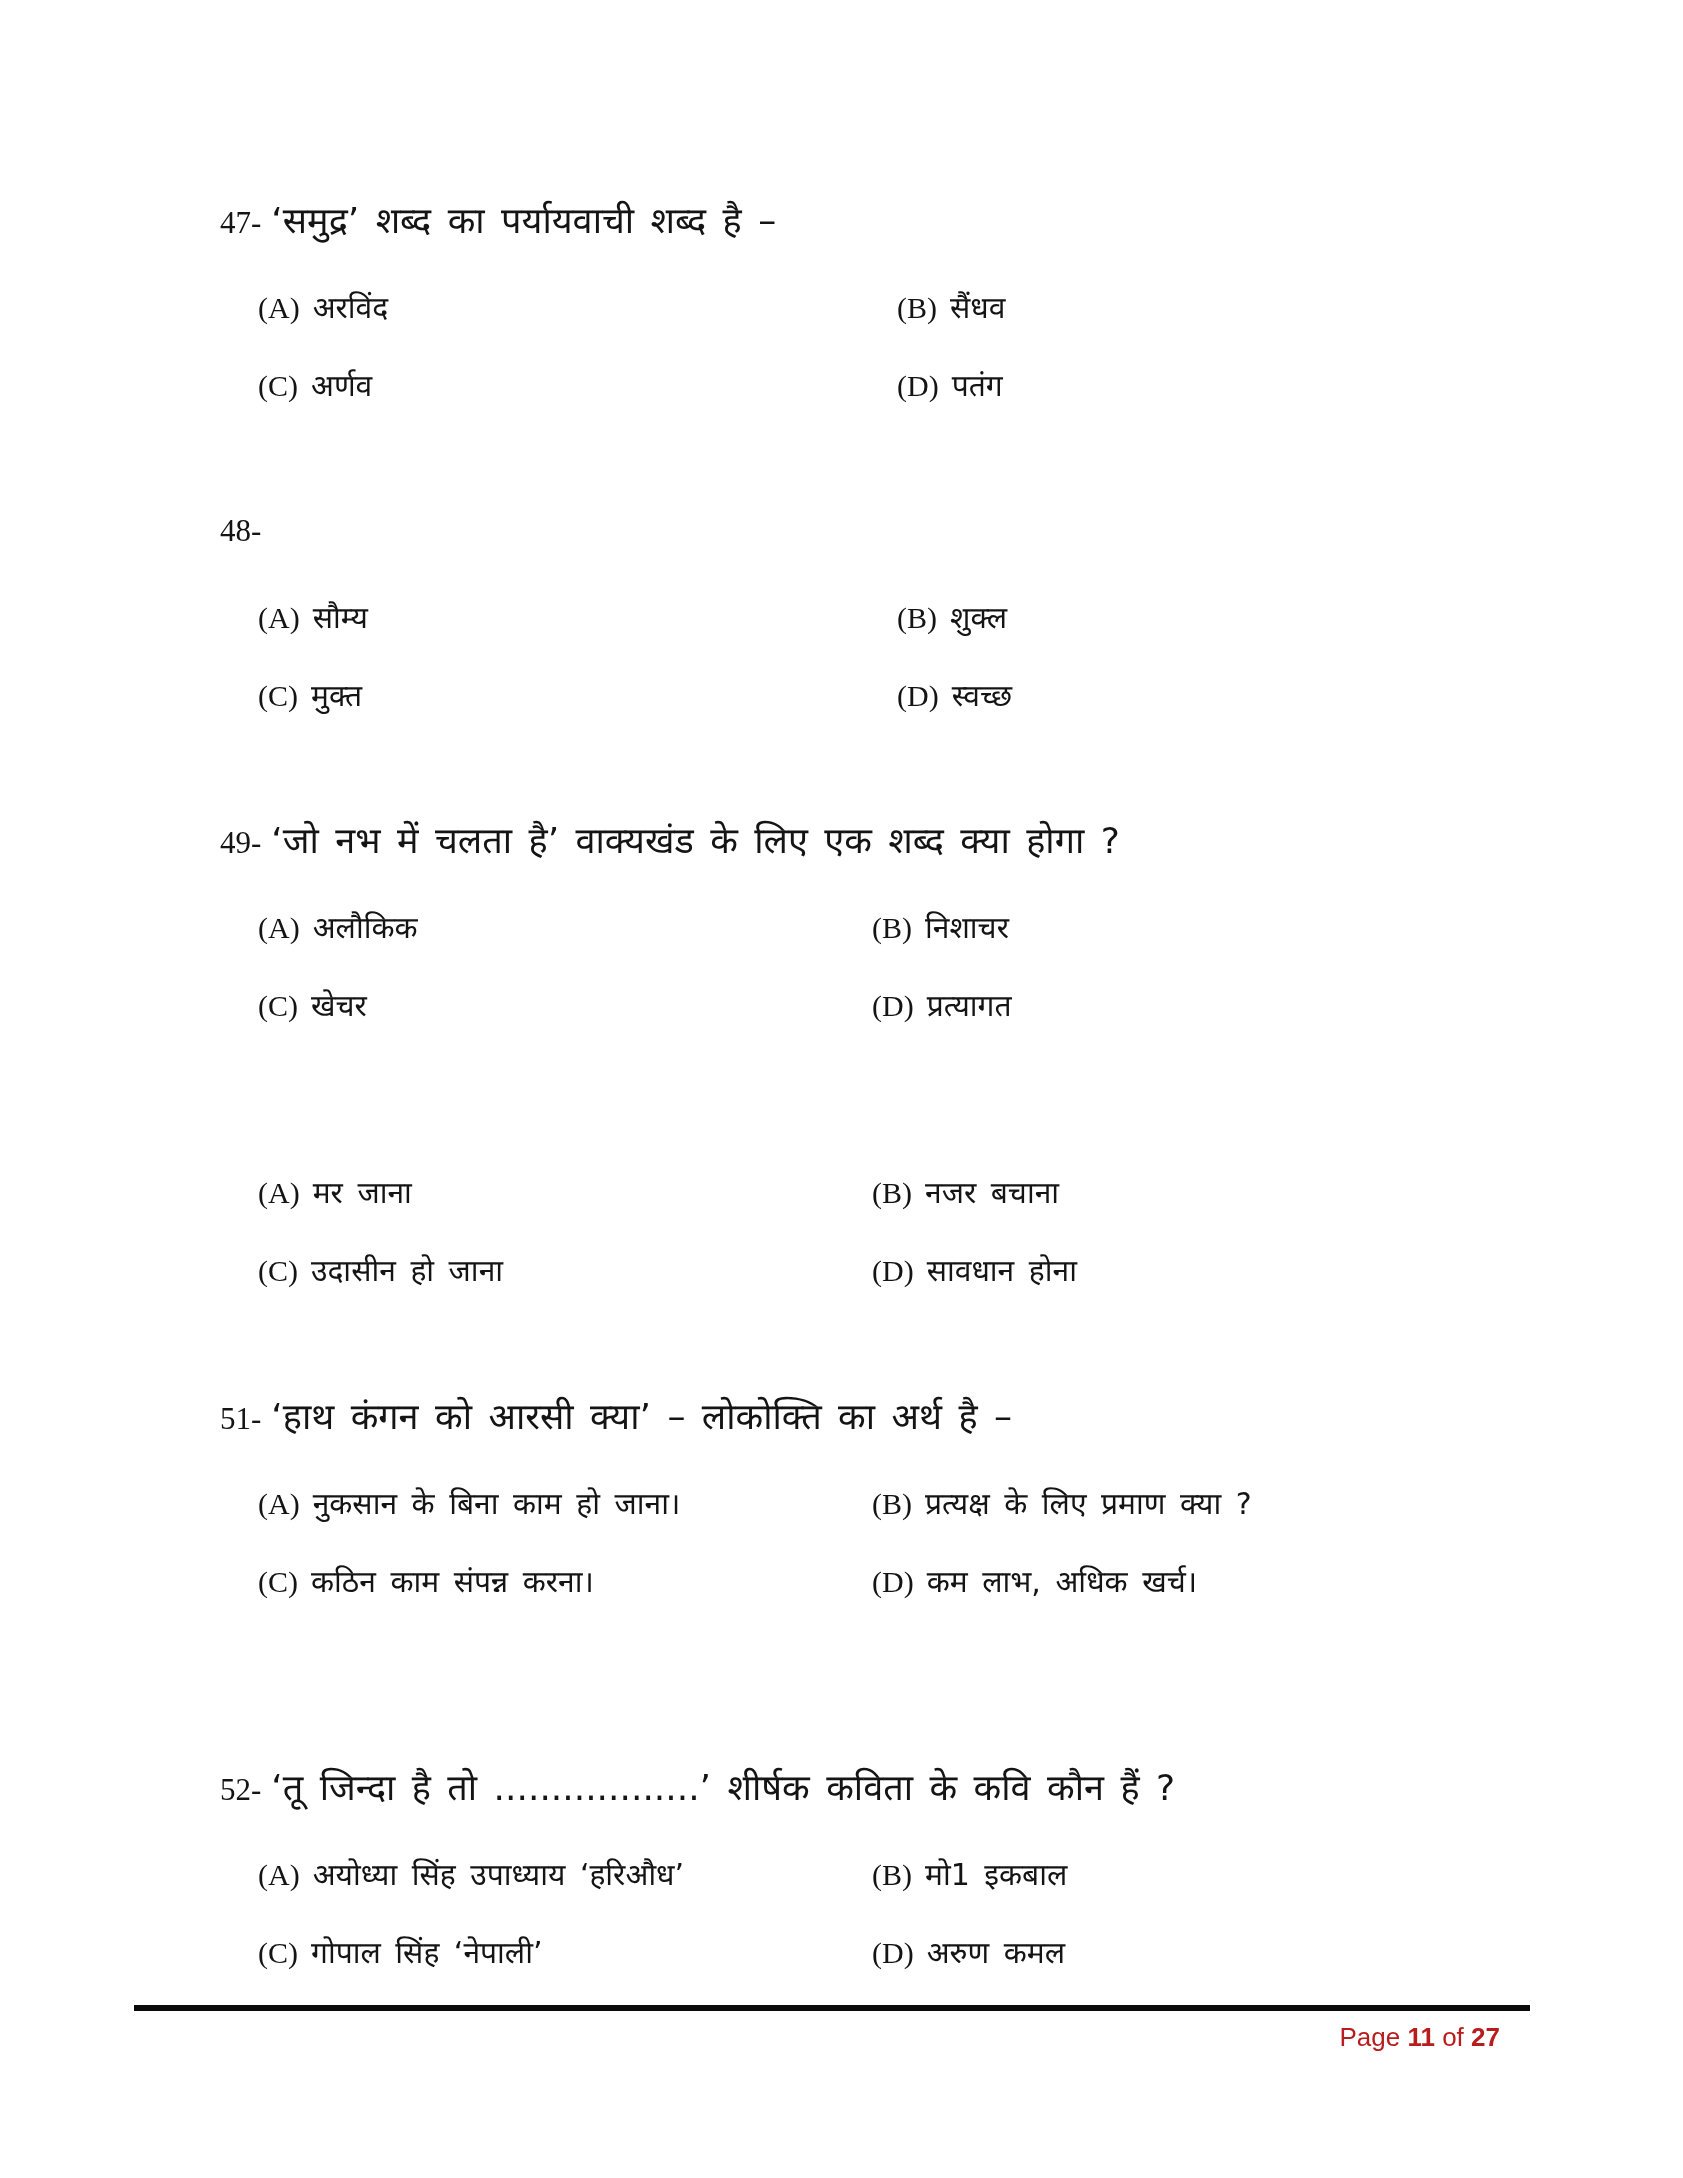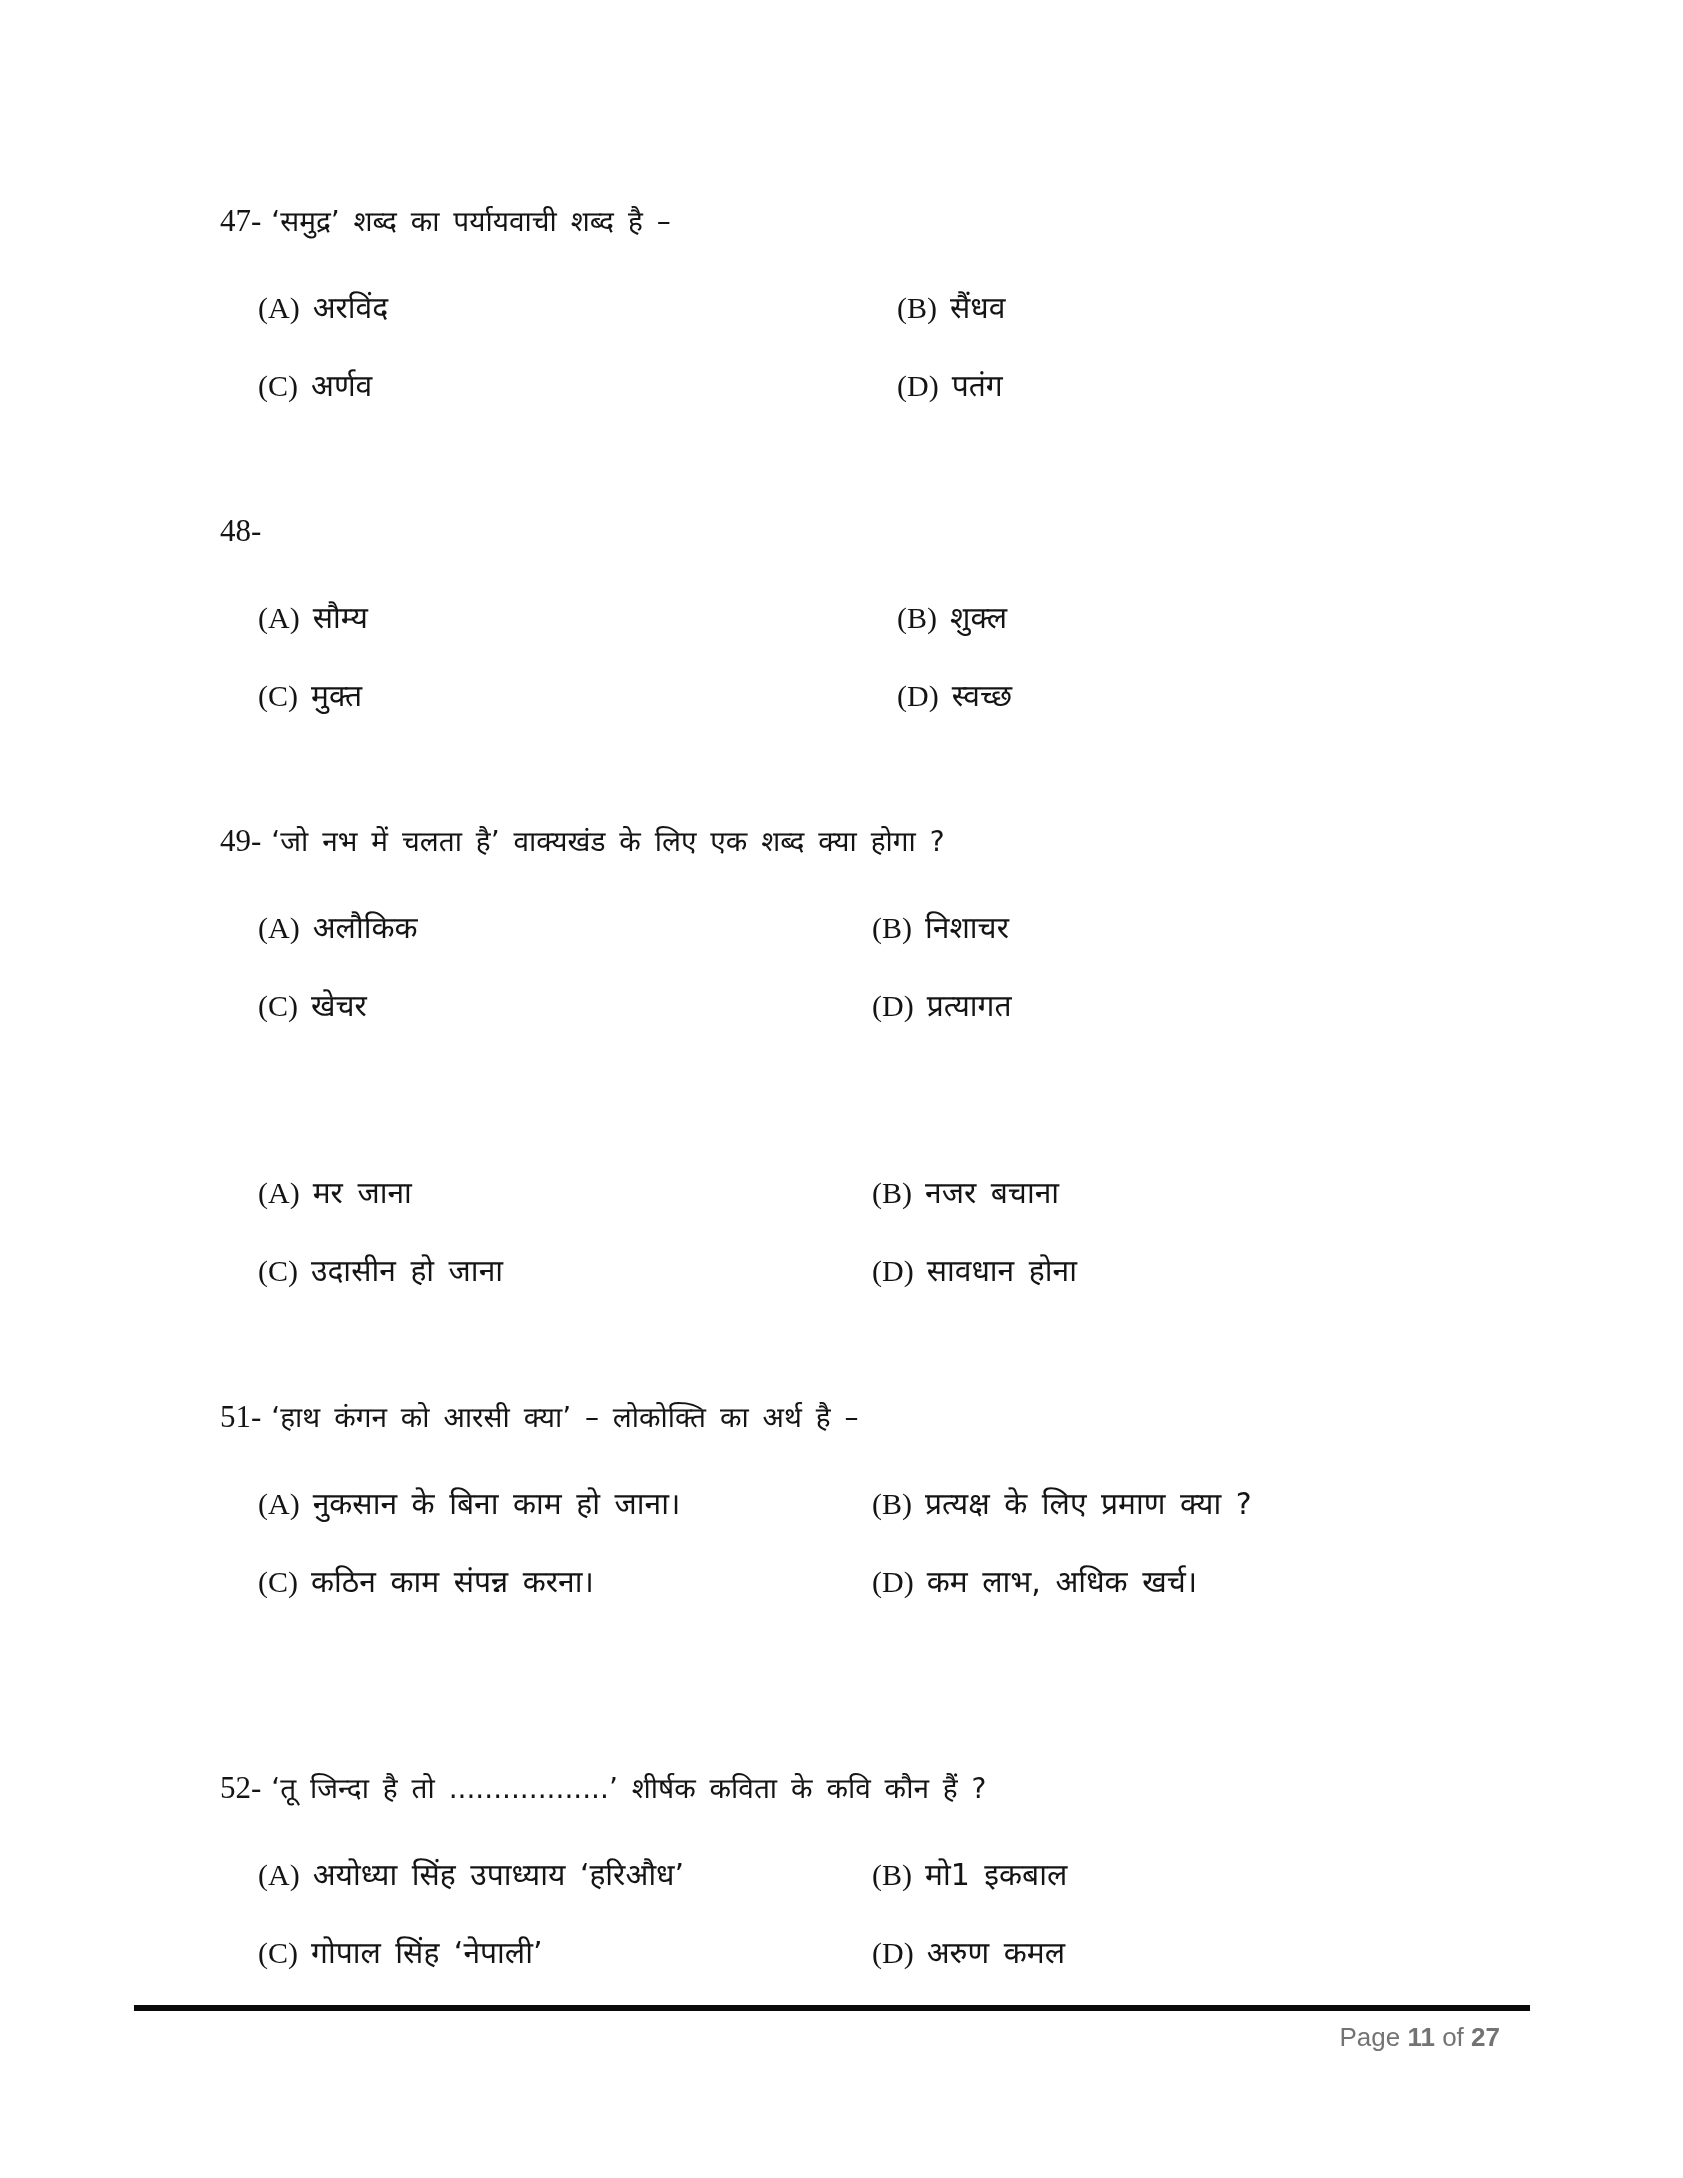--- a/index.html
+++ b/index.html
@@ -28,21 +28,21 @@
     line-height: 46px;
   }
   .q-num {
     font-family: "Liberation Serif", serif;
     font-size: 31px;
     margin-right: 10px;
     text-align: right;
   }
   .q-text {
     font-family: "DejaVu Sans", sans-serif;
-    font-size: 28px;
+    font-size: 36px;
     word-spacing: 5px;
   }
   .options {
     display: grid;
     grid-template-columns: 614px 1fr;
     margin-left: 38px;
     margin-top: 42px;
     row-gap: 34px;
   }
   .question.wide-left .options {
@@ -72,21 +72,21 @@
     width: 1396px;
     height: 6px;
     background: #0a0a0a;
   }
   .footer-text {
     position: absolute;
     top: 2022px;
     right: 183px;
     font-family: "Liberation Sans", sans-serif;
     font-size: 26px;
-    color: #737373;
+    color: #b91c1c;
     margin-left: 44px;
   }
   .footer-text .b {
     font-weight: 700;
   }
 </style>
 </head>
 <body>
 
 <div class="page">

